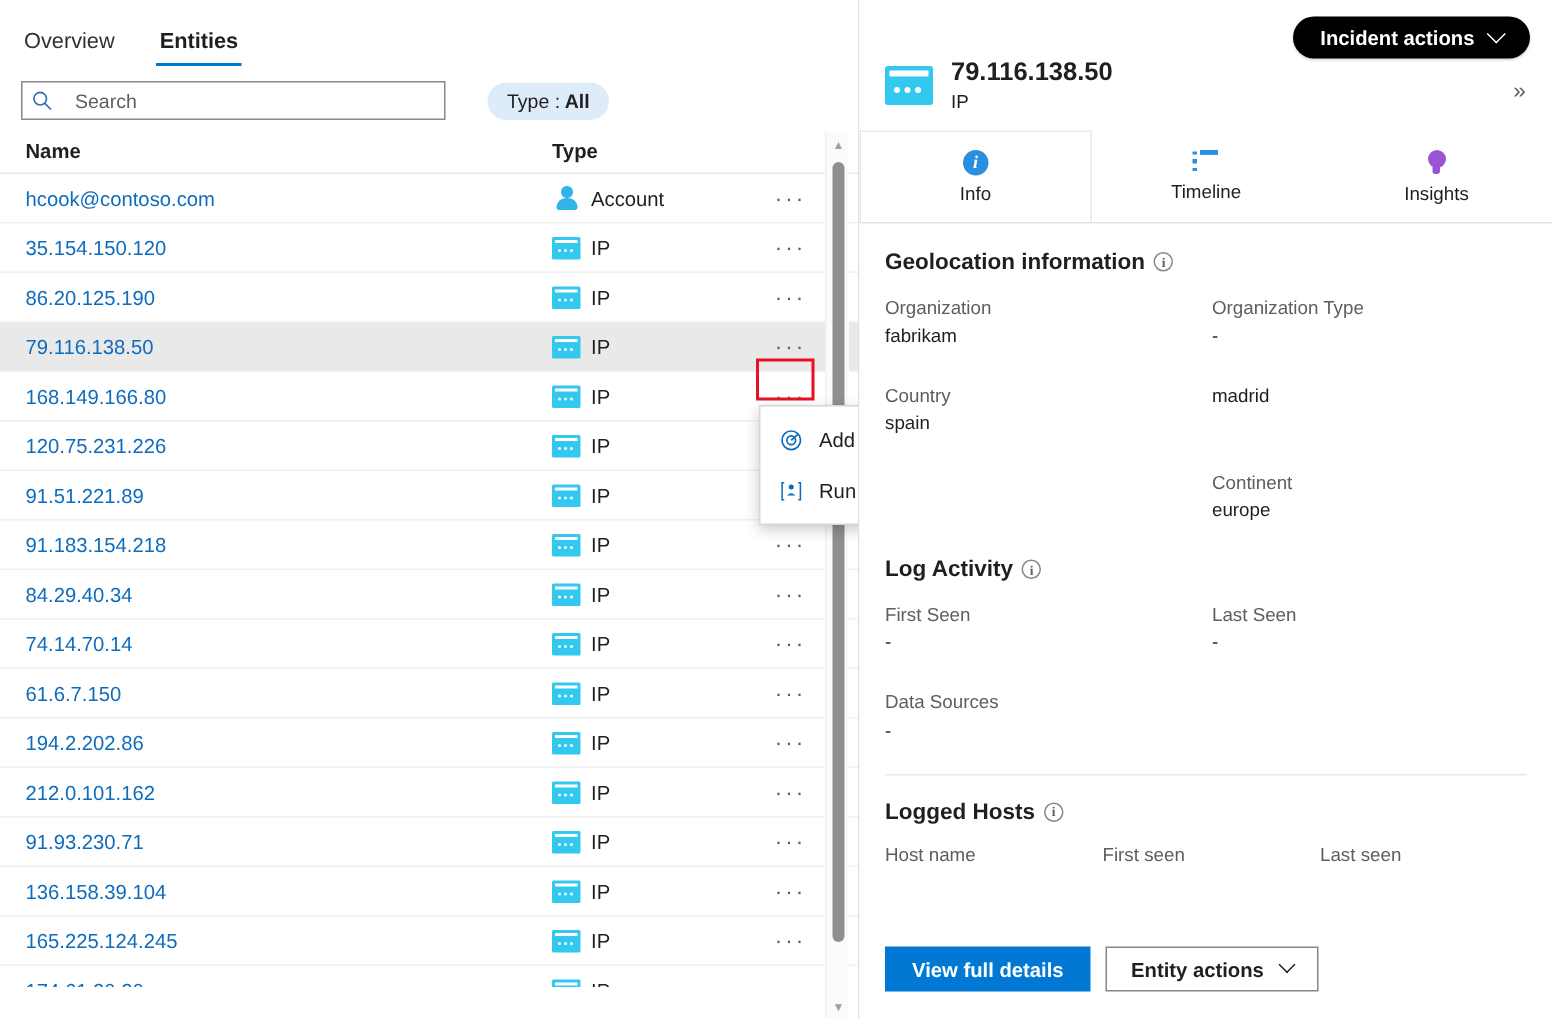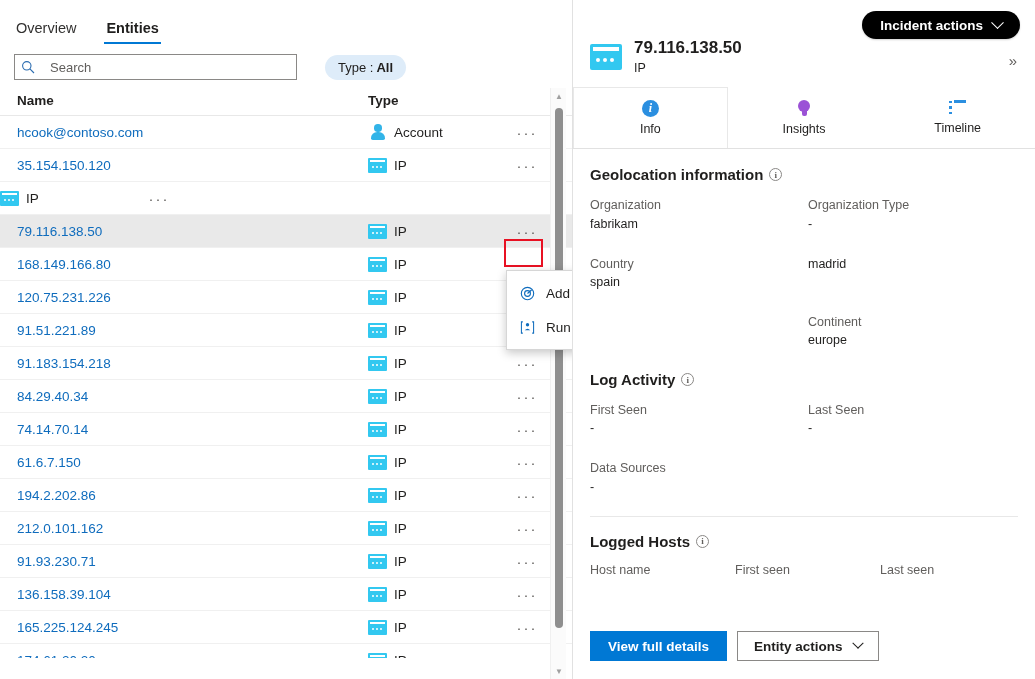--- a/index.html
+++ b/index.html
@@ -418,20 +418,21 @@
           <div class="cell-name">35.154.150.120</div>
           <div class="cell-type">
             <span class="ip-icon"></span>
             <span>IP</span>
           </div>
           <div class="cell-menu">
             <span class="dots">···</span>
           </div>
         </div>
         <div class="row">
+          <div class="cell-name">86.20.125.190</div>
           <div class="cell-type">
             <span class="ip-icon"></span>
             <span>IP</span>
           </div>
           <div class="cell-menu">
             <span class="dots">···</span>
           </div>
         </div>
         <div class="row selected">
           <div class="cell-name">79.116.138.50</div>
@@ -626,34 +627,34 @@
         <div class="entity-sub">IP</div>
       </div>
     </div>
 
     <div class="panel-tabs">
       <div class="panel-tab active">
         <span class="info-ic">i</span>
         <span>Info</span>
       </div>
       <div class="panel-tab">
-        <span class="insight-ic"></span>
-        <span>Insights</span>
-      </div>
-      <div class="panel-tab">
         <span class="timeline-ic">
           <b></b>
             <b></b>
             <b></b>
             <i></i>
             <i></i>
             <i></i>
         </span>
         <span>Timeline</span>
       </div>
+      <div class="panel-tab">
+        <span class="insight-ic"></span>
+        <span>Insights</span>
+      </div>
     </div>
 
     <div class="panel-body">
 
       <div class="section-title">
         <span>Geolocation information</span>
         <span class="i-circle">i</span>
       </div>
       <div class="field-grid">
         <div>

